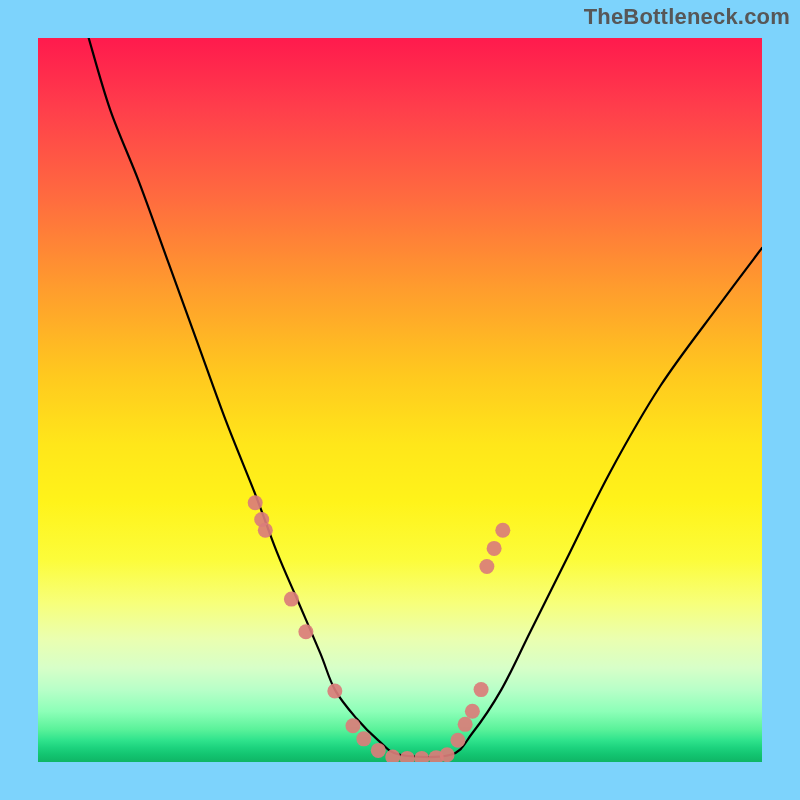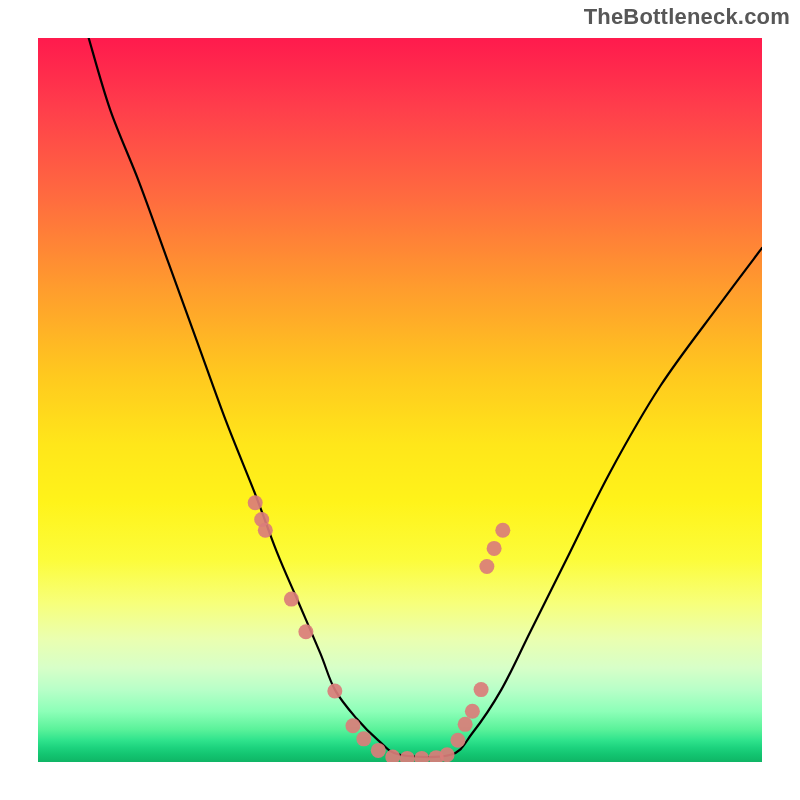--- a/index.html
+++ b/index.html
@@ -10,21 +10,21 @@
     background: #000;
     overflow: hidden;
     font-family: Arial, Helvetica, sans-serif;
   }
   .frame {
     position: absolute;
     left: 0;
     top: 0;
     width: 800px;
     height: 800px;
-    background: #ffffff;
+    background: #7dd3fc;
   }
   .plot {
     position: absolute;
     left: 38px;
     top: 38px;
     width: 724px;
     height: 724px;
     overflow: hidden;
   }
   .gradient {

